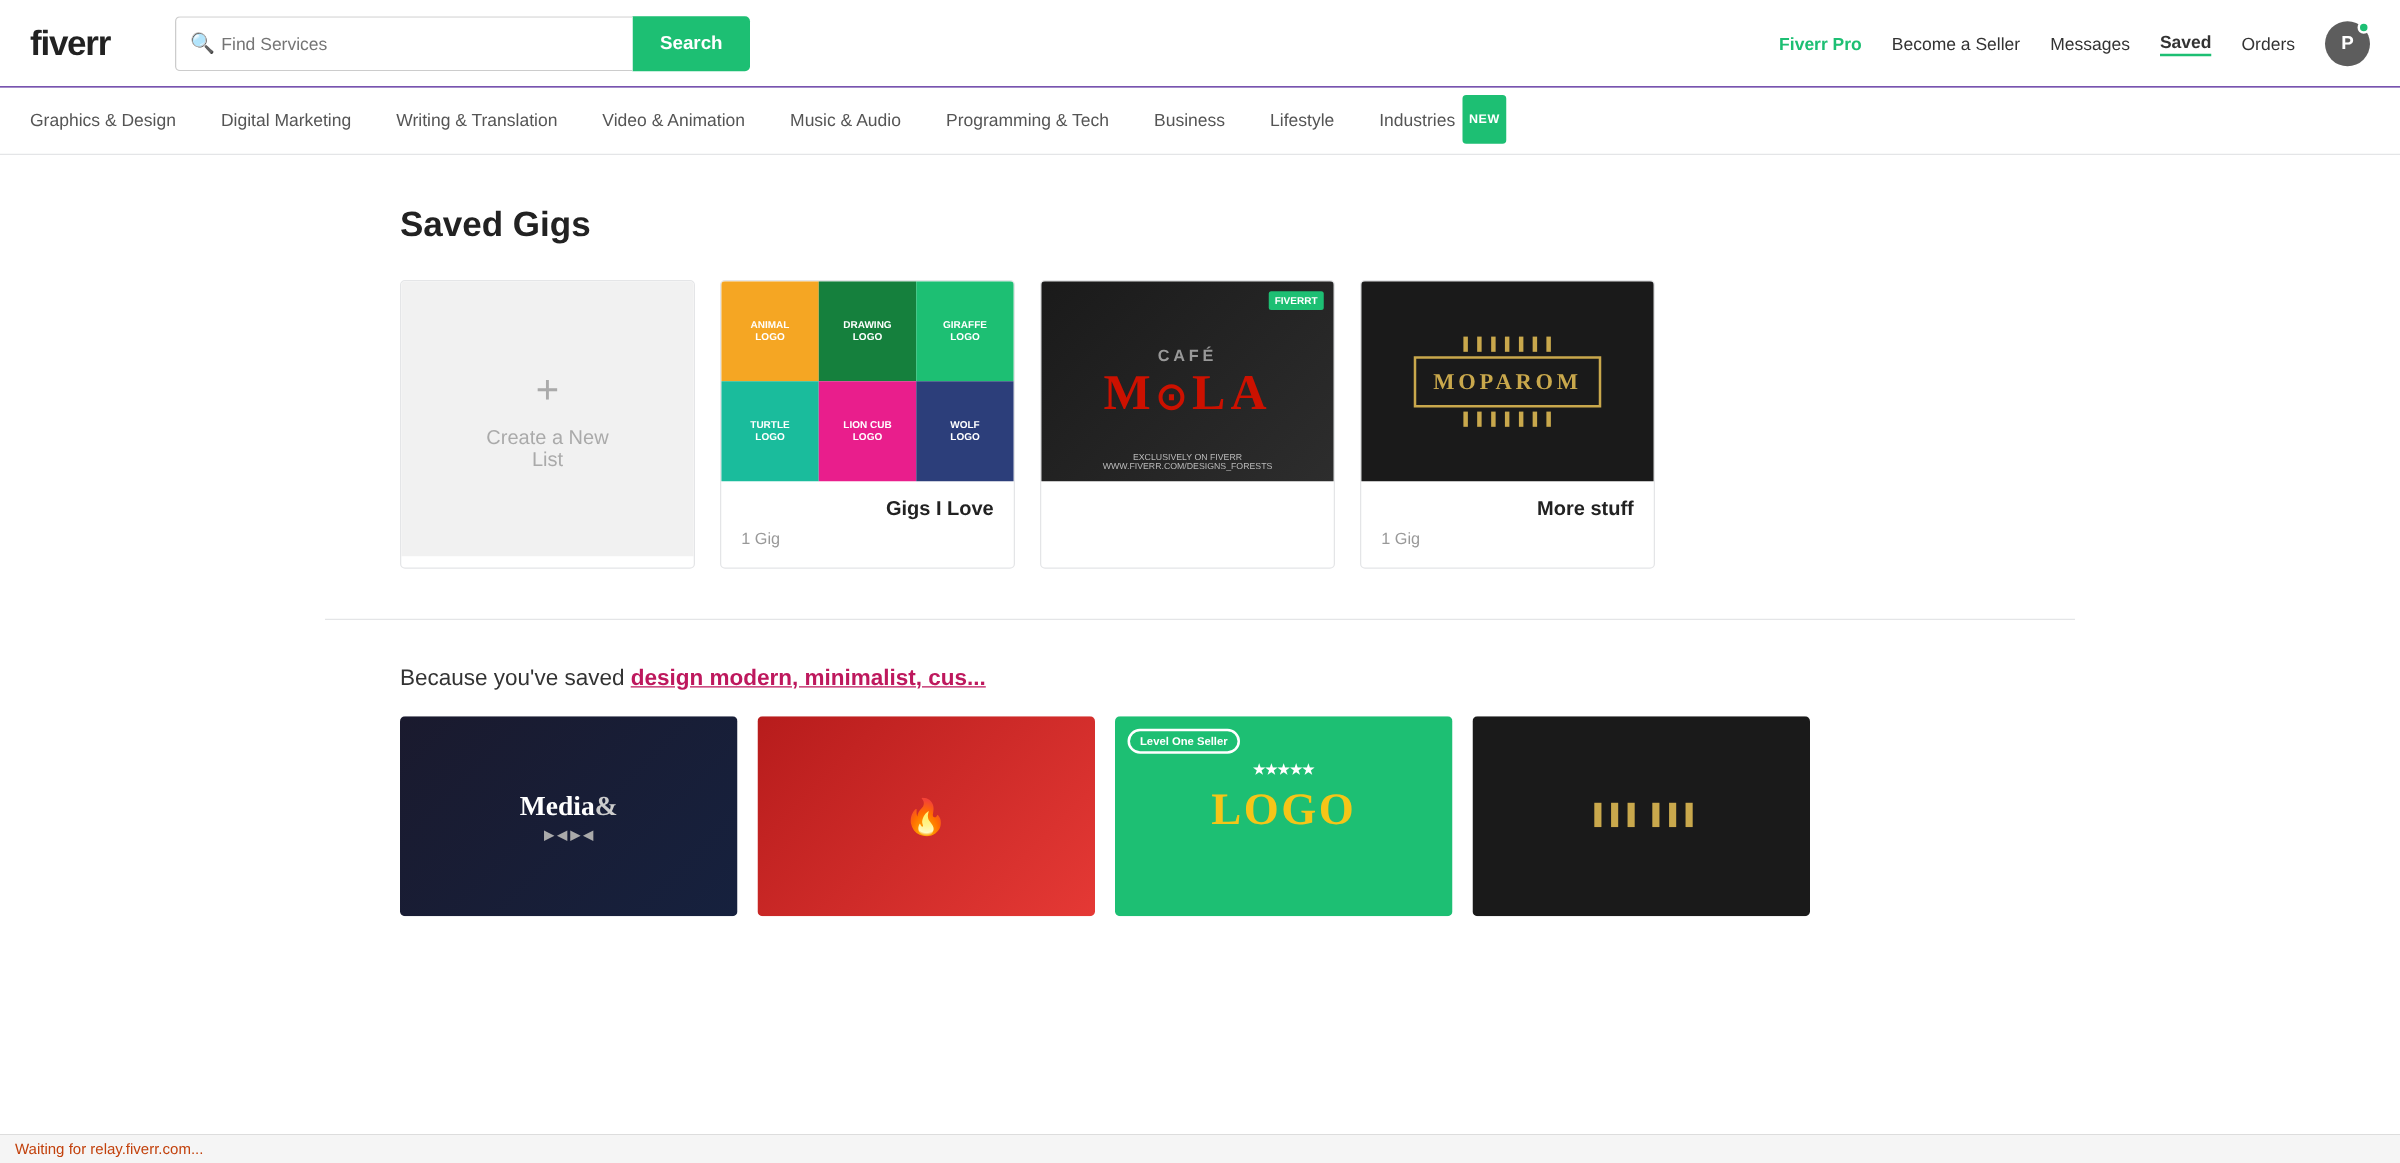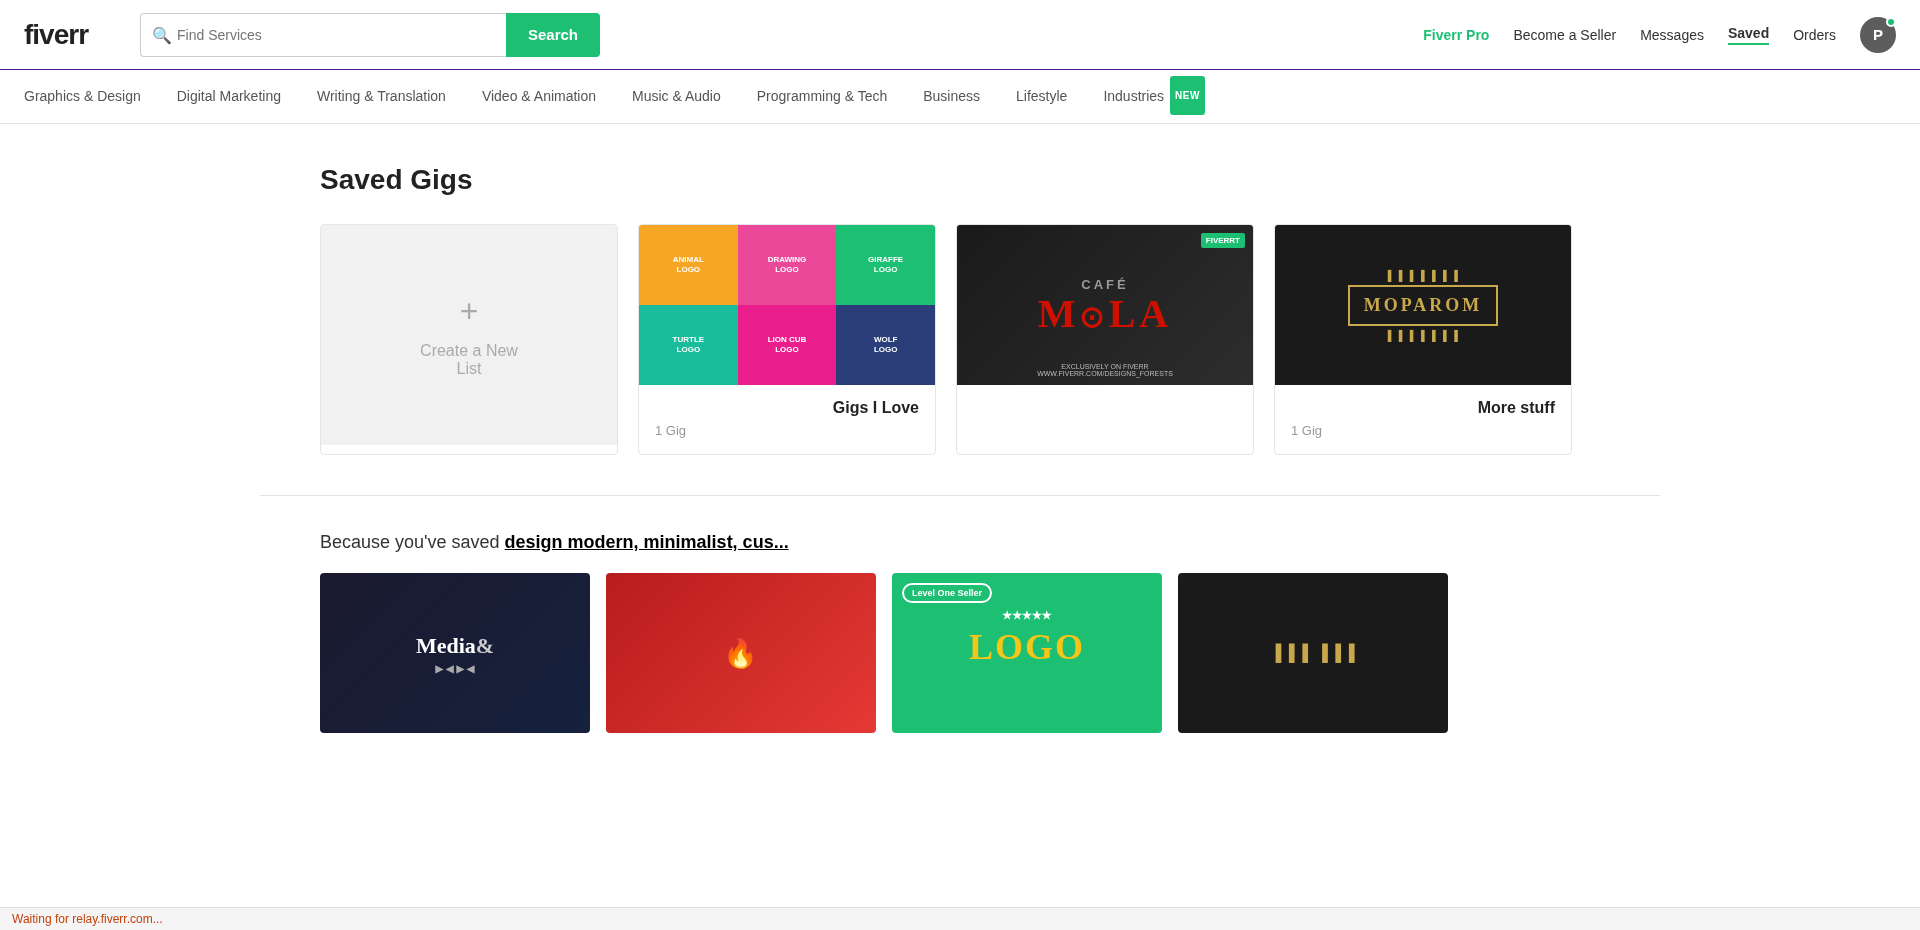--- a/index.html
+++ b/index.html
@@ -156,21 +156,21 @@
       margin-bottom: 28px;
     }
 
     
     .cards-grid {
       display: flex;
       gap: 20px;
       flex-wrap: wrap;
     }
     .card {
-      width: 298px;
+      width: 236px;
       border: 1px solid #e4e5e7;
       border-radius: 4px;
       background: #fff;
       overflow: hidden;
       cursor: pointer;
       position: relative;
     }
     
     .card-stack::before, .card-stack::after {
       content: '';
@@ -257,31 +257,31 @@
       padding: 36px 60px;
       max-width: 1400px;
       margin: 0 auto;
     }
     .because-title {
       font-size: 18px;
       color: #333;
       margin-bottom: 20px;
     }
     .because-link {
-      color: #000000;
+      color: #be185d;
       font-weight: 600;
     }
     .because-cards {
       display: flex;
       gap: 16px;
     }
 
     
     .c-orange { background: #f5a623; }
-    .c-purple { background: #ec4899; }
+    .c-purple { background: #15803d; }
     .c-green { background: #1dbf73; }
     .c-teal { background: #1abc9c; }
     .c-pink { background: #e91e8c; }
     .c-navy { background: #2c3e7a; }
 
     
     .cafe-mola {
       background: linear-gradient(135deg, #1a1a1a 0%, #2d2d2d 100%);
       position: relative;
       height: 160px;

